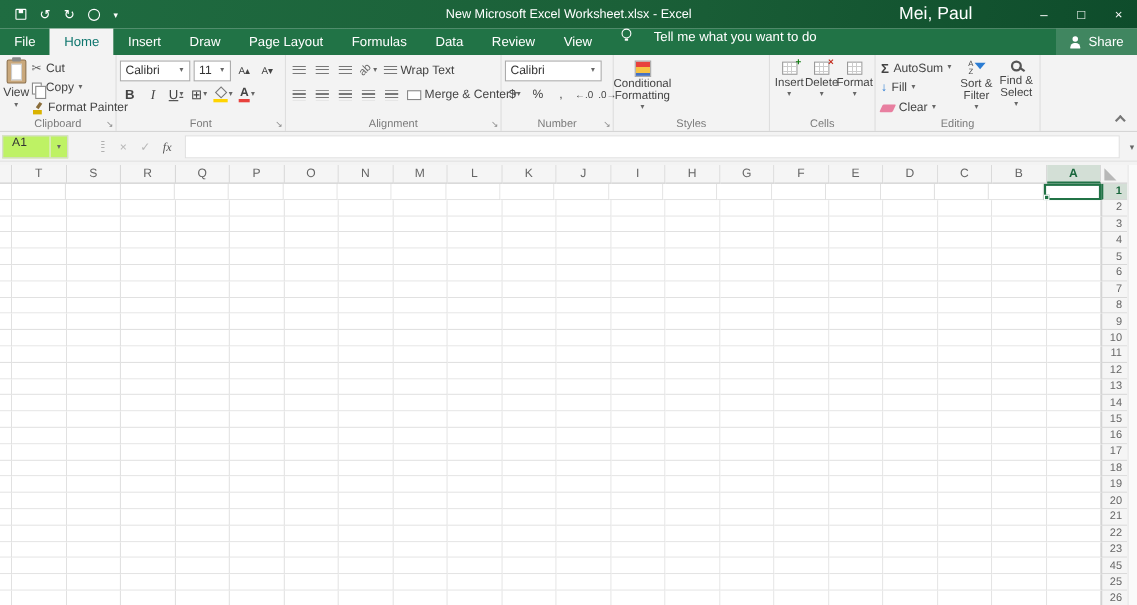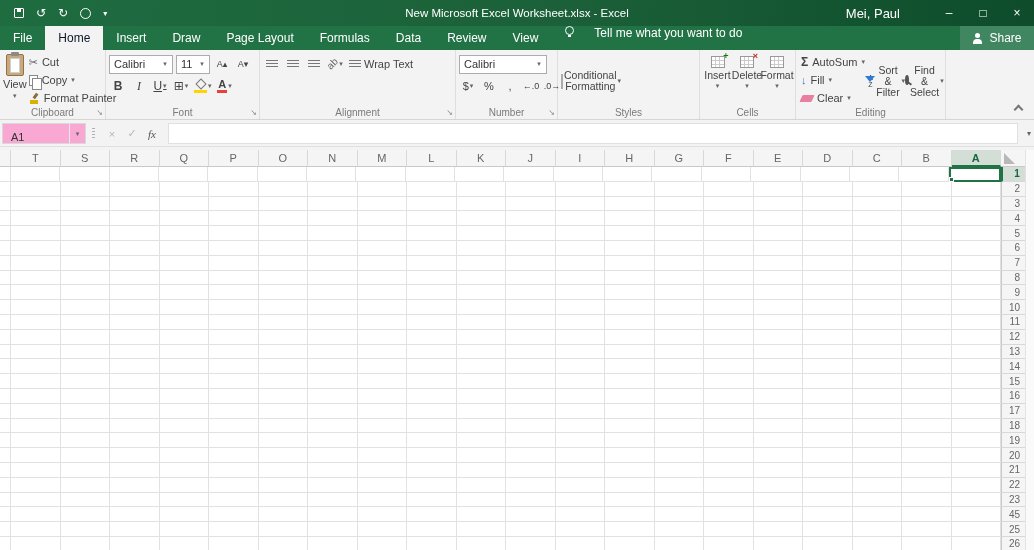--- a/index.html
+++ b/index.html
@@ -10,28 +10,28 @@
   .titlebar{position:absolute;top:0;left:0;right:0;height:26px;
     background:linear-gradient(100deg,#1F6C41 0%,#1B6038 55%,#0E4C2B 100%);
     display:flex;align-items:center;color:#fff}
   .qat{display:flex;align-items:center;gap:12px;padding-left:14px;font-size:12px}
   .floppy{width:10px;height:10px;border:1.5px solid #fff;border-radius:1px;position:relative}
   .floppy::before{content:'';position:absolute;top:0;left:2px;right:2px;height:3px;background:#fff}
   .tcircle{width:11px;height:11px;border:1.5px solid #fff;border-radius:50%}
   .qat .glyph{font-size:12px;line-height:12px}
   .qat .chev{font-size:8px}
   .title{position:absolute;left:50%;transform:translateX(-50%);font-size:11.5px;white-space:nowrap}
-  .user{position:absolute;right:134px;font-size:13px}
+  .user{position:absolute;right:150px;font-size:16px}
   .winbtns{position:absolute;right:0;top:0;height:26px;display:flex}
   .winbtn{width:34px;height:26px;display:flex;align-items:center;justify-content:center;font-size:12px;color:#fff}
 
   
   .tabrow{position:absolute;top:26px;left:0;right:0;height:24px;background:#217346;display:flex;align-items:stretch;color:#fff;font-size:12px}
   .tab{padding:0 13px;display:flex;align-items:center;white-space:nowrap}
-  .tab.active{background:#F3F3F3;color:#0f172a}
+  .tab.active{background:#F3F3F3;color:#0f766e}
   .tellme{display:flex;align-items:flex-start;gap:20px;margin-left:14px;white-space:nowrap}
   .bulb{width:9px;height:9px;border:1px solid #fff;border-radius:50%;position:relative}
   .bulb::after{content:'';position:absolute;left:2px;bottom:-3px;width:3px;height:2px;background:#fff}
   .share{position:absolute;right:0;top:0;bottom:0;width:74px;background:rgba(255,255,255,.14);display:flex;align-items:center;justify-content:center;gap:6px}
   .person{width:11px;height:11px;position:relative}
   .person::before{content:'';position:absolute;top:0;left:3px;width:5px;height:5px;border-radius:50%;background:#fff}
   .person::after{content:'';position:absolute;bottom:0;left:1px;width:9px;height:5px;border-radius:4px 4px 0 0;background:#fff}
 
   
   .ribbon{position:absolute;top:50px;left:0;right:0;height:70px;background:#F3F3F3;border-bottom:1px solid #D5D5D5;display:flex}
@@ -70,21 +70,21 @@
   .bg-ic{position:relative;width:13px;height:13px}
   .bg-ic::before{content:'';position:absolute;left:3px;top:0;width:6px;height:6px;border:1.5px solid #777;transform:rotate(45deg)}
   .bg-ic::after{content:'';position:absolute;left:0;bottom:0;width:13px;height:3px;background:#FFD400}
   .hbars{width:12px;height:9px;background:repeating-linear-gradient(to bottom,#777 0 1px,transparent 1px 3px)}
   .orient{font-size:10px;color:#666;transform:rotate(-45deg);line-height:10px}
   .mc-ic{width:13px;height:9px;border:1px solid #888;background:#fff}
   .txtbtn{display:flex;align-items:center;gap:3px;font-size:11px;color:#444;white-space:nowrap;height:19px;padding:0 2px}
   .num-sym{font-size:11px;color:#444}
   .tiny{font-size:9px}
 
-  .bigbtn{width:46px;height:54px;display:flex;flex-direction:row;align-items:center;font-size:10.5px;line-height:11px;color:#444;text-align:center;gap:1px;padding-top:2px}
+  .bigbtn{width:46px;height:54px;display:flex;flex-direction:column;align-items:center;font-size:10.5px;line-height:11px;color:#444;text-align:center;gap:1px;padding-top:2px}
   .cf-ic{width:15px;height:15px;border:1px solid #AAA;background:linear-gradient(to bottom,#E8413C 0 5px,#F6C243 5px 10px,#4472C4 10px 15px)}
   .ft-ic{width:15px;height:15px;border:1px solid #8FA8D0;background-color:#fff;
     background-image:linear-gradient(#4472C4 0 4px,transparent 4px),
     repeating-linear-gradient(to right,transparent 0 3.6px,#C8D4EA 3.6px 4.6px),
     repeating-linear-gradient(to bottom,transparent 0 3.6px,#C8D4EA 3.6px 4.6px)}
   .cs-ic{width:15px;height:15px;background:conic-gradient(#FFC000 0 25%,#ED7D31 0 50%,#4472C4 0 75%,#70AD47 0)}
   .cellbtn{width:30px;height:54px;display:flex;flex-direction:column;align-items:center;gap:1px;font-size:10.5px;color:#444;padding-top:3px}
   .tbl-ic{width:14px;height:12px;border:1px solid #999;background:#fff;position:relative}
   .tbl-ic::before{content:'';position:absolute;inset:0;
     background:repeating-linear-gradient(to right,transparent 0 3.2px,#CCC 3.2px 4.2px),
@@ -97,21 +97,21 @@
   .fill-ic{color:#2B7CD3;font-weight:700;font-size:11px;line-height:11px}
   .erase-ic{width:12px;height:7px;background:#E87FA0;transform:skewX(-25deg);border-radius:1px}
   .sf-ic{position:relative;width:17px;height:15px}
   .sf-ic .az{position:absolute;left:0;top:0;width:7px;font-size:7px;line-height:7px;word-break:break-all;color:#444}
   .sf-ic .funnel{position:absolute;right:0;top:2px;width:0;height:0;border-left:5px solid transparent;border-right:5px solid transparent;border-top:6px solid #2B7CD3}
   .mag-ic{width:10px;height:10px;border:2px solid #555;border-radius:50%;position:relative;margin-bottom:2px}
   .mag-ic::after{content:'';position:absolute;width:6px;height:2px;background:#555;right:-5px;bottom:-1px;transform:rotate(35deg)}
 
   
   .fbar{position:absolute;top:121px;left:0;right:0;height:26px;background:#F3F3F3;border-bottom:1px solid #E0E0E0}
-  .namebox{position:absolute;left:2px;top:2px;width:84px;height:21px;background:#f9a8d4;border:1px solid #D9D9D9;display:flex;align-items:flex-end;font-size:11px;color:#333}
+  .namebox{position:absolute;left:2px;top:2px;width:60px;height:21px;background:#bef264;border:1px solid #D9D9D9;display:flex;align-items:flex-start;font-size:11px;color:#333}
   .namebox .nbtext{padding-left:8px}
   .nb-dd{margin-left:auto;width:16px;height:100%;border-left:1px solid #EAEAEA;display:flex;align-items:center;justify-content:center}
   .dots{position:absolute;left:92px;top:7px;width:3px;height:12px;background:repeating-linear-gradient(to bottom,#B0B0B0 0 1px,transparent 1px 3px)}
   .fbtns{position:absolute;left:102px;top:2px;display:flex;height:21px}
   .fbtn{width:20px;display:flex;align-items:center;justify-content:center;font-size:11px;color:#B7B7B7}
   .fbtn.fx{color:#555;font-size:11px}
   .fbtn.fx i{font-family:"Liberation Serif",serif}
   .ffield{position:absolute;left:168px;top:2px;right:16px;height:21px;background:#fff;border:1px solid #E0E0E0}
   .fchev{position:absolute;right:3px;top:8px;font-size:8px;color:#666}
 
@@ -251,20 +251,42 @@
       <div class="ib">
           <span class="hbars"></span>
         </div>
       <div class="ib">
         <span class="orient">ab</span>
         <span class="dd">▾</span>
       </div>
       <div class="txtbtn">
         <span class="hbars"></span>
         <span>Wrap Text</span>
+      </div>
+    </div>
+    <div class="frow">
+      <div class="ib">
+          <span class="hbars"></span>
+        </div>
+      <div class="ib">
+          <span class="hbars"></span>
+        </div>
+      <div class="ib">
+          <span class="hbars"></span>
+        </div>
+      <div class="ib">
+          <span class="hbars"></span>
+        </div>
+      <div class="ib">
+          <span class="hbars"></span>
+        </div>
+      <div class="txtbtn">
+        <span class="mc-ic"></span>
+        <span>Merge &amp; Center</span>
+        <span class="dd">▾</span>
       </div>
     </div>
     <div class="glabel">Alignment</div>
     <span class="launcher">↘</span>
   </div>
 
   <div class="rgroup w-num">
     <div class="frow">
       <div class="combo c-num">
         <span>Calibri</span>

